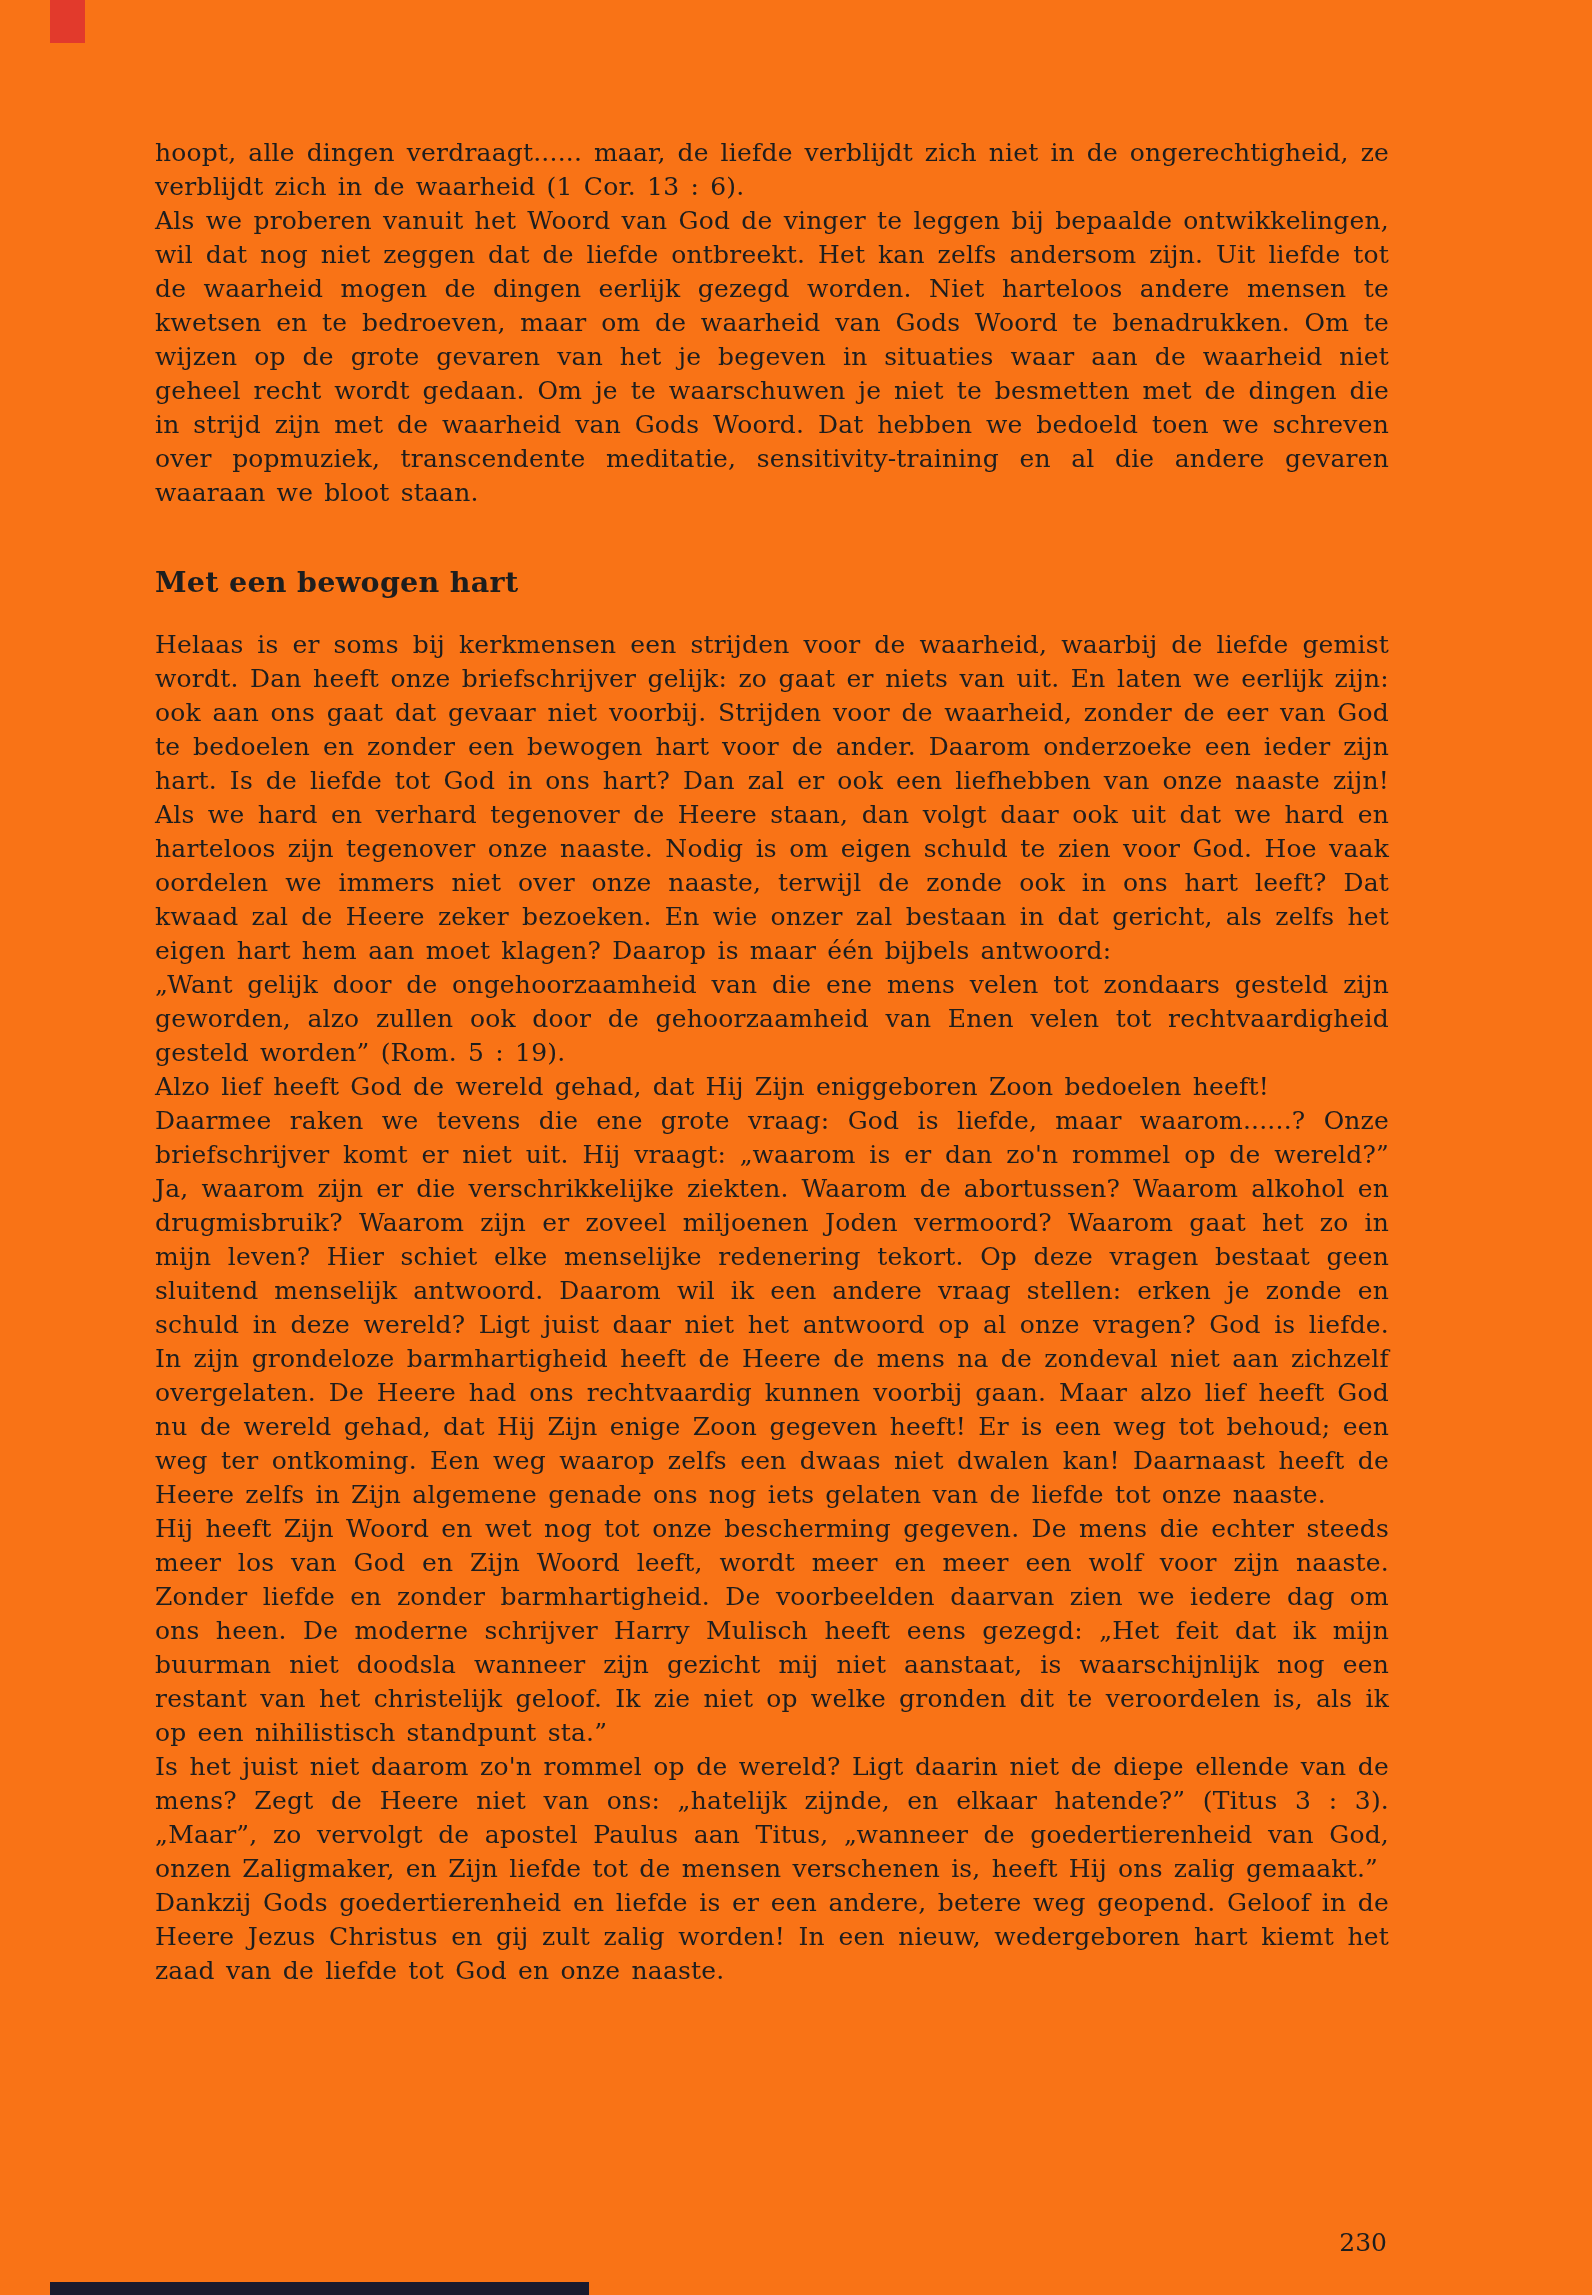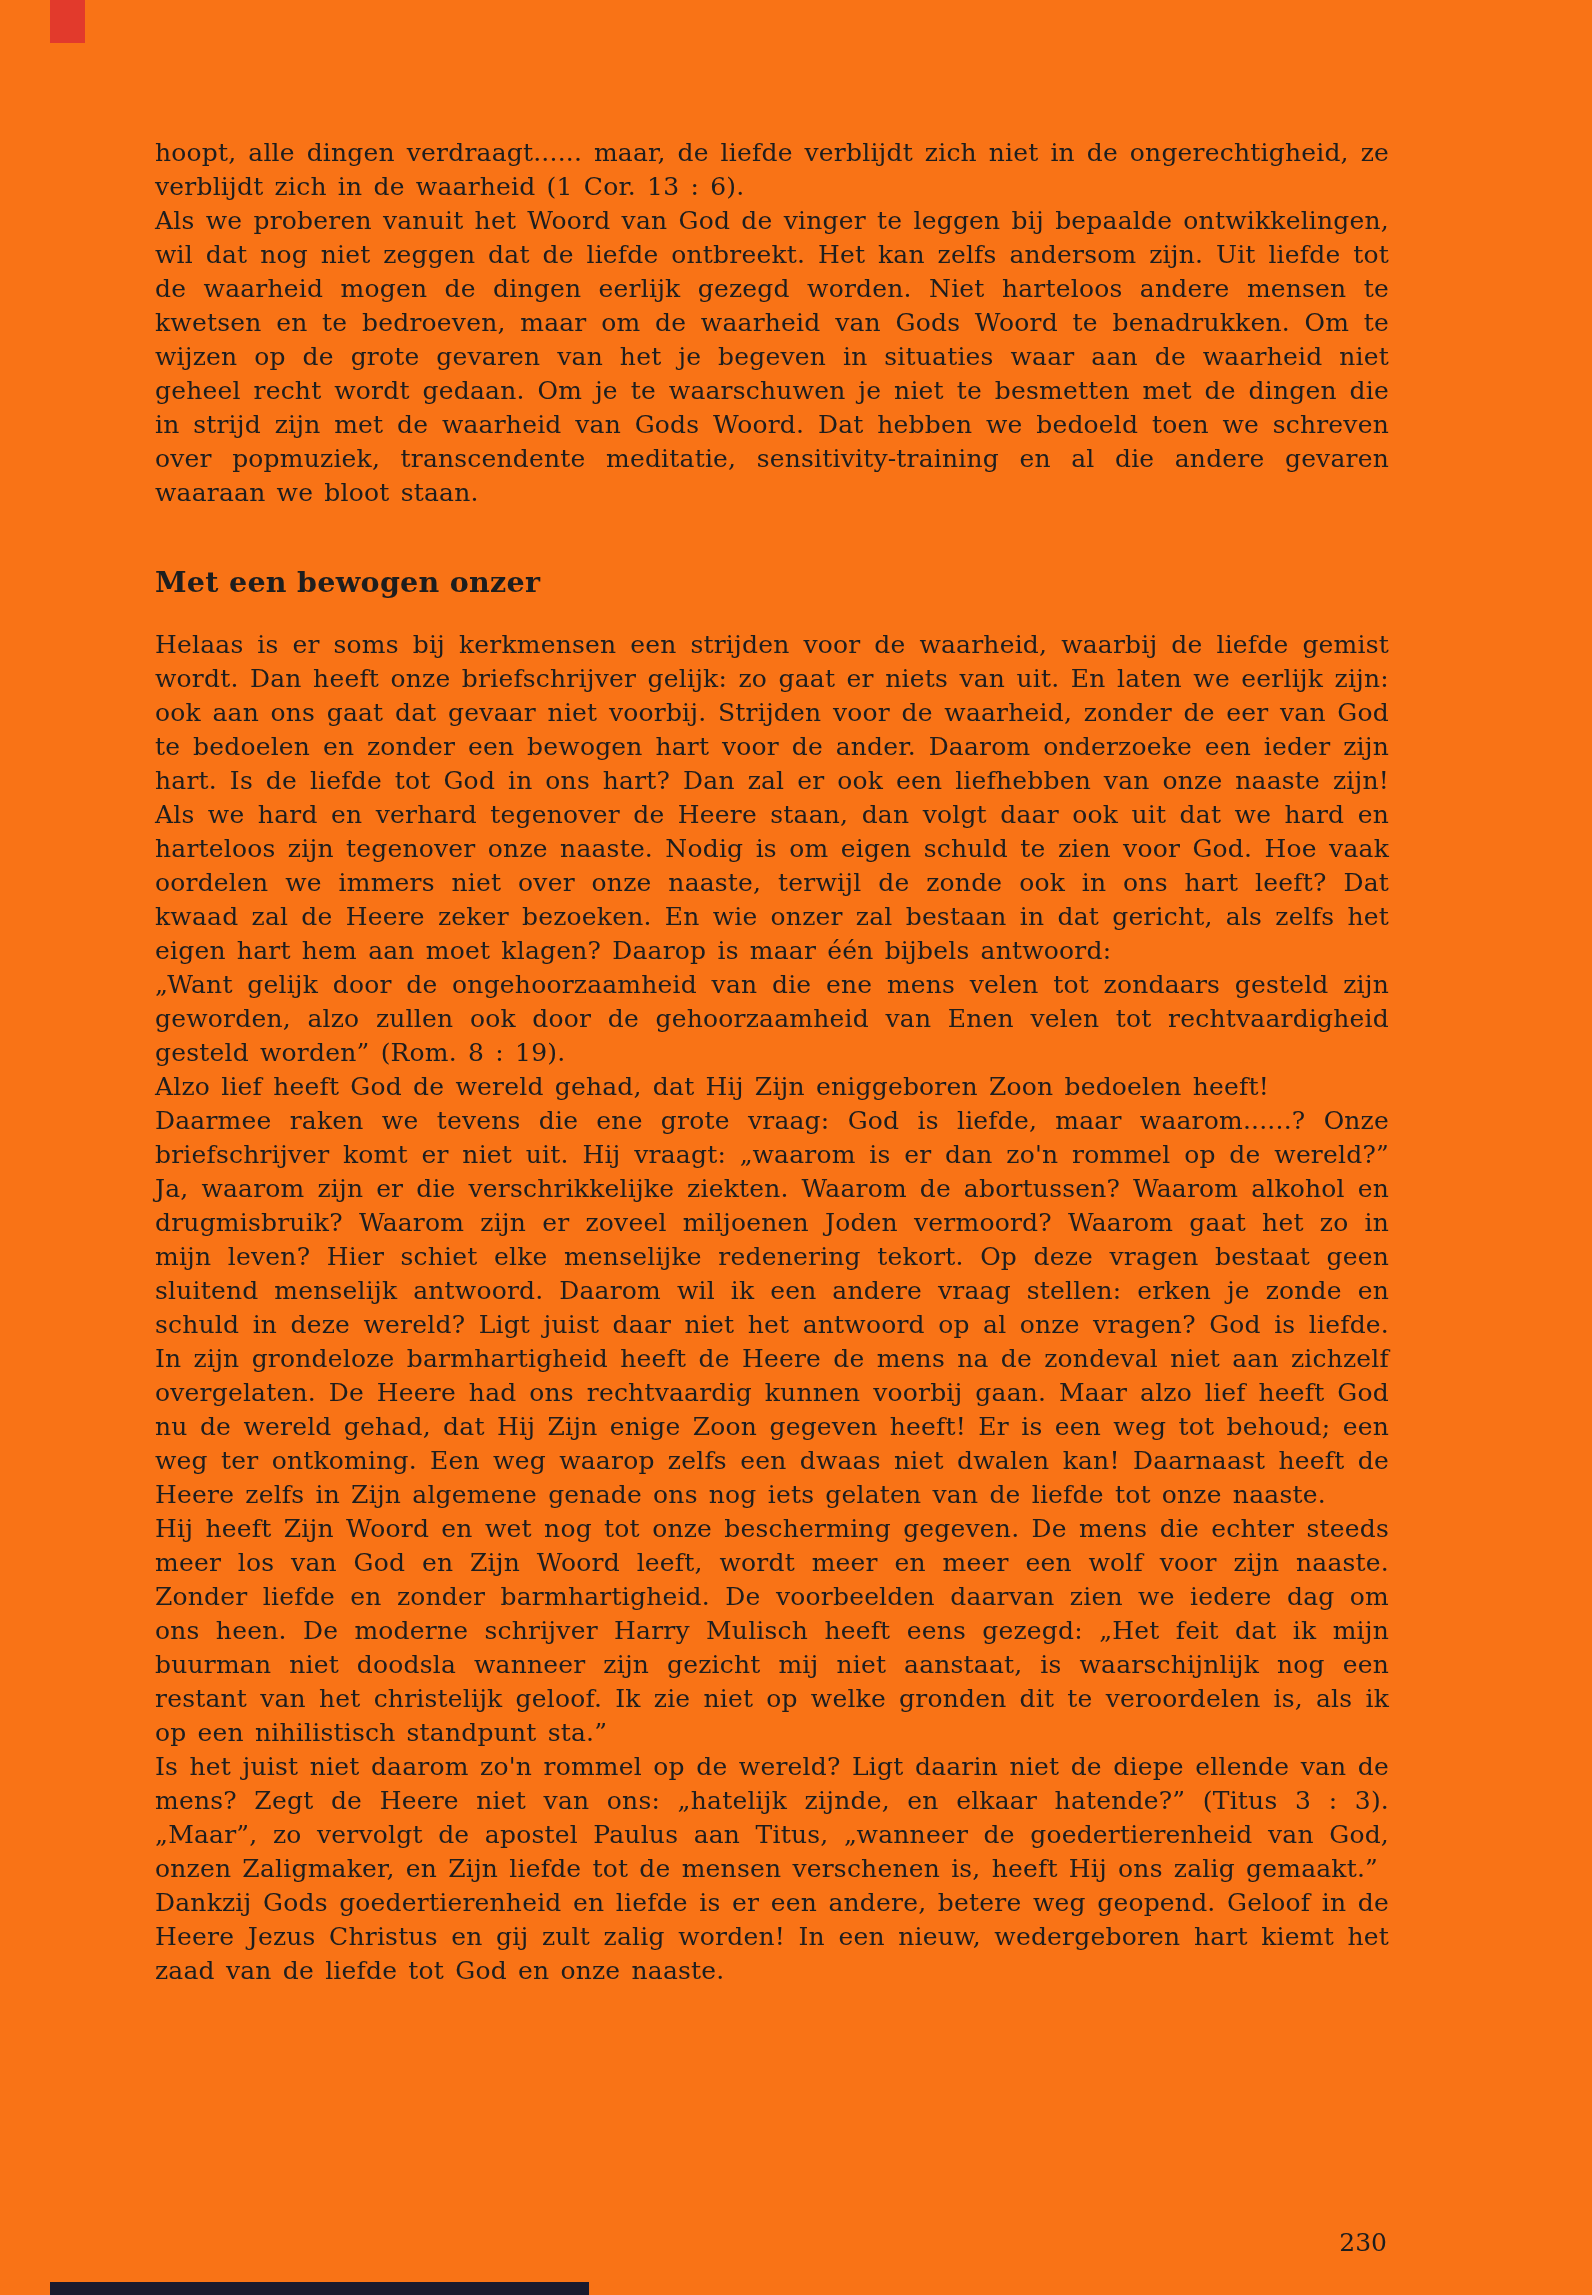--- a/index.html
+++ b/index.html
@@ -67,24 +67,24 @@
 
 <div class="page">
 
   <div class="red-mark"></div>
 
   <div class="text-block">
 
     <p class="para">hoopt, alle dingen verdraagt...... maar, de liefde verblijdt zich niet in de ongerechtigheid, ze verblijdt zich in de waarheid (1 Cor. 13 : 6).</p>
     <p class="para">Als we proberen vanuit het Woord van God de vinger te leggen bij bepaalde ontwikkelingen, wil dat nog niet zeggen dat de liefde ontbreekt. Het kan zelfs andersom zijn. Uit liefde tot de waarheid mogen de dingen eerlijk gezegd worden. Niet harteloos andere mensen te kwetsen en te bedroeven, maar om de waarheid van Gods Woord te benadrukken. Om te wijzen op de grote gevaren van het je begeven in situaties waar aan de waarheid niet geheel recht wordt gedaan. Om je te waarschuwen je niet te besmetten met de dingen die in strijd zijn met de waarheid van Gods Woord. Dat hebben we bedoeld toen we schreven over popmuziek, transcendente meditatie, sensitivity-training en al die andere gevaren waaraan we bloot staan.</p>
 
-    <h2 class="section-heading">Met een bewogen onzer</h2>
+    <h2 class="section-heading">Met een bewogen hart</h2>
 
     <p class="para">Helaas is er soms bij kerkmensen een strijden voor de waarheid, waarbij de liefde gemist wordt. Dan heeft onze briefschrijver gelijk: zo gaat er niets van uit. En laten we eerlijk zijn: ook aan ons gaat dat gevaar niet voorbij. Strijden voor de waarheid, zonder de eer van God te bedoelen en zonder een bewogen hart voor de ander. Daarom onderzoeke een ieder zijn hart. Is de liefde tot God in ons hart? Dan zal er ook een liefhebben van onze naaste zijn! Als we hard en verhard tegenover de Heere staan, dan volgt daar ook uit dat we hard en harteloos zijn tegenover onze naaste. Nodig is om eigen schuld te zien voor God. Hoe vaak oordelen we immers niet over onze naaste, terwijl de zonde ook in ons hart leeft? Dat kwaad zal de Heere zeker bezoeken. En wie onzer zal bestaan in dat gericht, als zelfs het eigen hart hem aan moet klagen? Daarop is maar één bijbels antwoord:</p>
-    <p class="para">„Want gelijk door de ongehoorzaamheid van die ene mens velen tot zondaars gesteld zijn geworden, alzo zullen ook door de gehoorzaamheid van Enen velen tot rechtvaardigheid gesteld worden” (Rom. 8 : 19).</p>
+    <p class="para">„Want gelijk door de ongehoorzaamheid van die ene mens velen tot zondaars gesteld zijn geworden, alzo zullen ook door de gehoorzaamheid van Enen velen tot rechtvaardigheid gesteld worden” (Rom. 5 : 19).</p>
     <p class="para">Alzo lief heeft God de wereld gehad, dat Hij Zijn eniggeboren Zoon bedoelen heeft!</p>
 
 
     <p class="para">Daarmee raken we tevens die ene grote vraag: God is liefde, maar waarom......? Onze briefschrijver komt er niet uit. Hij vraagt: „waarom is er dan zo'n rommel op de wereld?” Ja, waarom zijn er die verschrikkelijke ziekten. Waarom de abortussen? Waarom alkohol en drugmisbruik? Waarom zijn er zoveel miljoenen Joden vermoord? Waarom gaat het zo in mijn leven? Hier schiet elke menselijke redenering tekort. Op deze vragen bestaat geen sluitend menselijk antwoord. Daarom wil ik een andere vraag stellen: erken je zonde en schuld in deze wereld? Ligt juist daar niet het antwoord op al onze vragen? God is liefde. In zijn grondeloze barmhartigheid heeft de Heere de mens na de zondeval niet aan zichzelf overgelaten. De Heere had ons rechtvaardig kunnen voorbij gaan. Maar alzo lief heeft God nu de wereld gehad, dat Hij Zijn enige Zoon gegeven heeft! Er is een weg tot behoud; een weg ter ontkoming. Een weg waarop zelfs een dwaas niet dwalen kan! Daarnaast heeft de Heere zelfs in Zijn algemene genade ons nog iets gelaten van de liefde tot onze naaste.</p>
     <p class="para">Hij heeft Zijn Woord en wet nog tot onze bescherming gegeven. De mens die echter steeds meer los van God en Zijn Woord leeft, wordt meer en meer een wolf voor zijn naaste. Zonder liefde en zonder barmhartigheid. De voorbeelden daarvan zien we iedere dag om ons heen. De moderne schrijver Harry Mulisch heeft eens gezegd: „Het feit dat ik mijn buurman niet doodsla wanneer zijn gezicht mij niet aanstaat, is waarschijnlijk nog een restant van het christelijk geloof. Ik zie niet op welke gronden dit te veroordelen is, als ik op een nihilistisch standpunt sta.”</p>
     <p class="para">Is het juist niet daarom zo'n rommel op de wereld? Ligt daarin niet de diepe ellende van de mens? Zegt de Heere niet van ons: „hatelijk zijnde, en elkaar hatende?” (Titus 3 : 3). „Maar”, zo vervolgt de apostel Paulus aan Titus, „wanneer de goedertierenheid van God, onzen Zaligmaker, en Zijn liefde tot de mensen verschenen is, heeft Hij ons zalig gemaakt.”</p>
     <p class="para">Dankzij Gods goedertierenheid en liefde is er een andere, betere weg geopend. Geloof in de Heere Jezus Christus en gij zult zalig worden! In een nieuw, wedergeboren hart kiemt het zaad van de liefde tot God en onze naaste.</p>
 
   </div>
 

